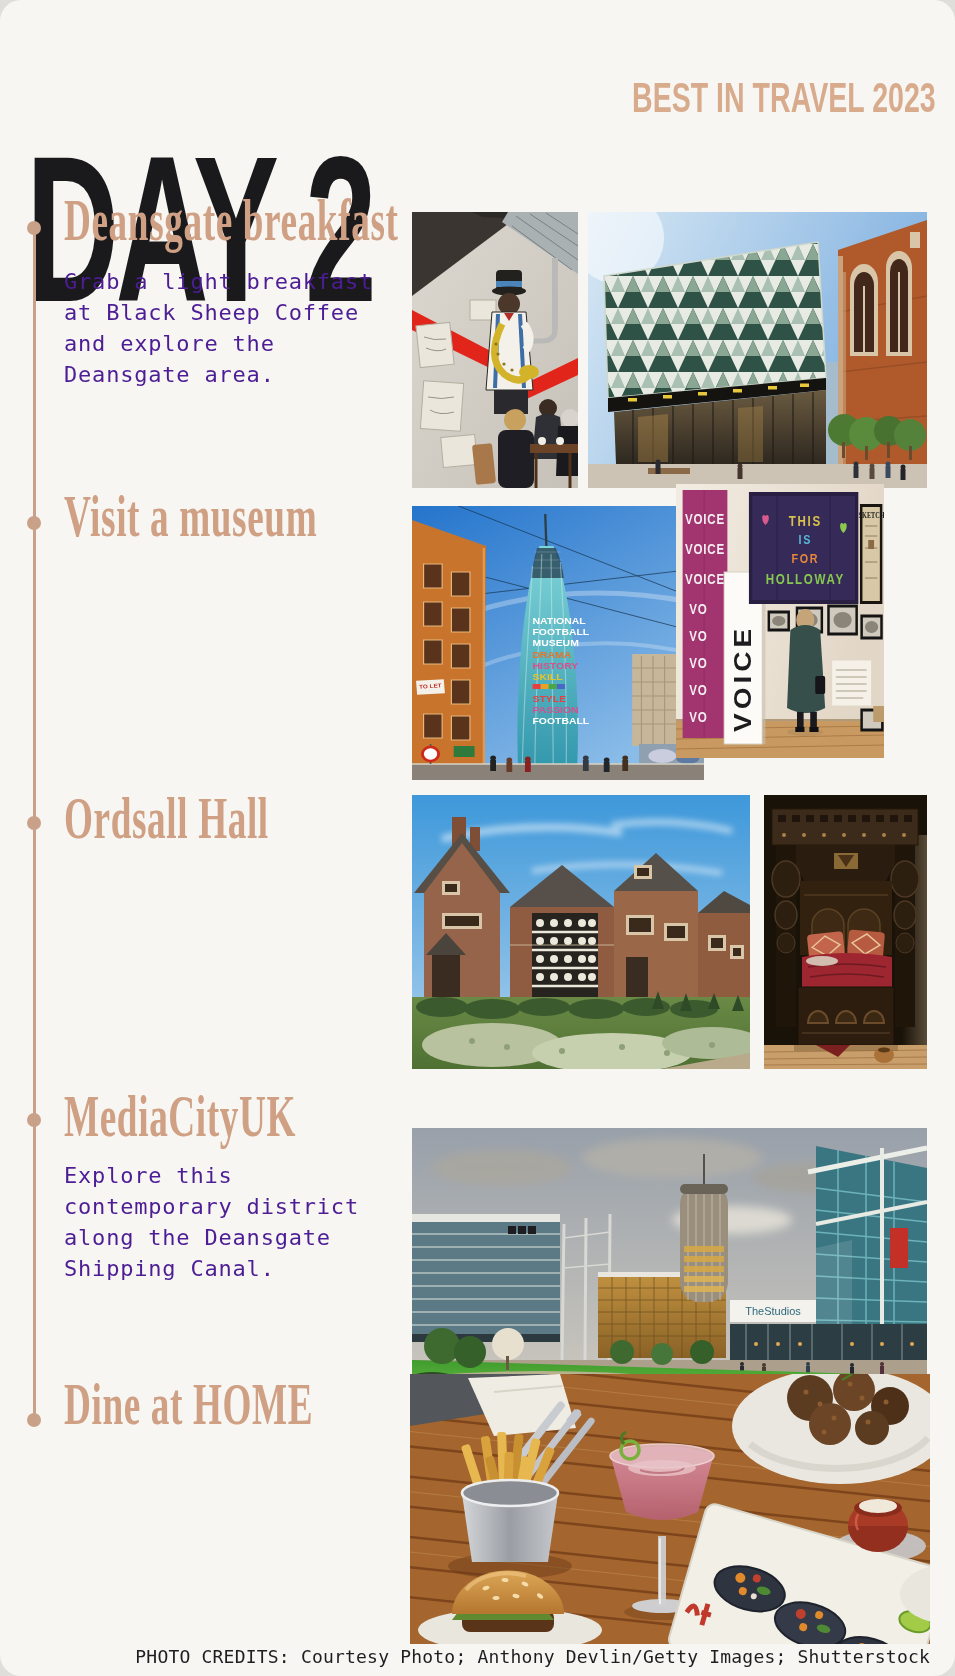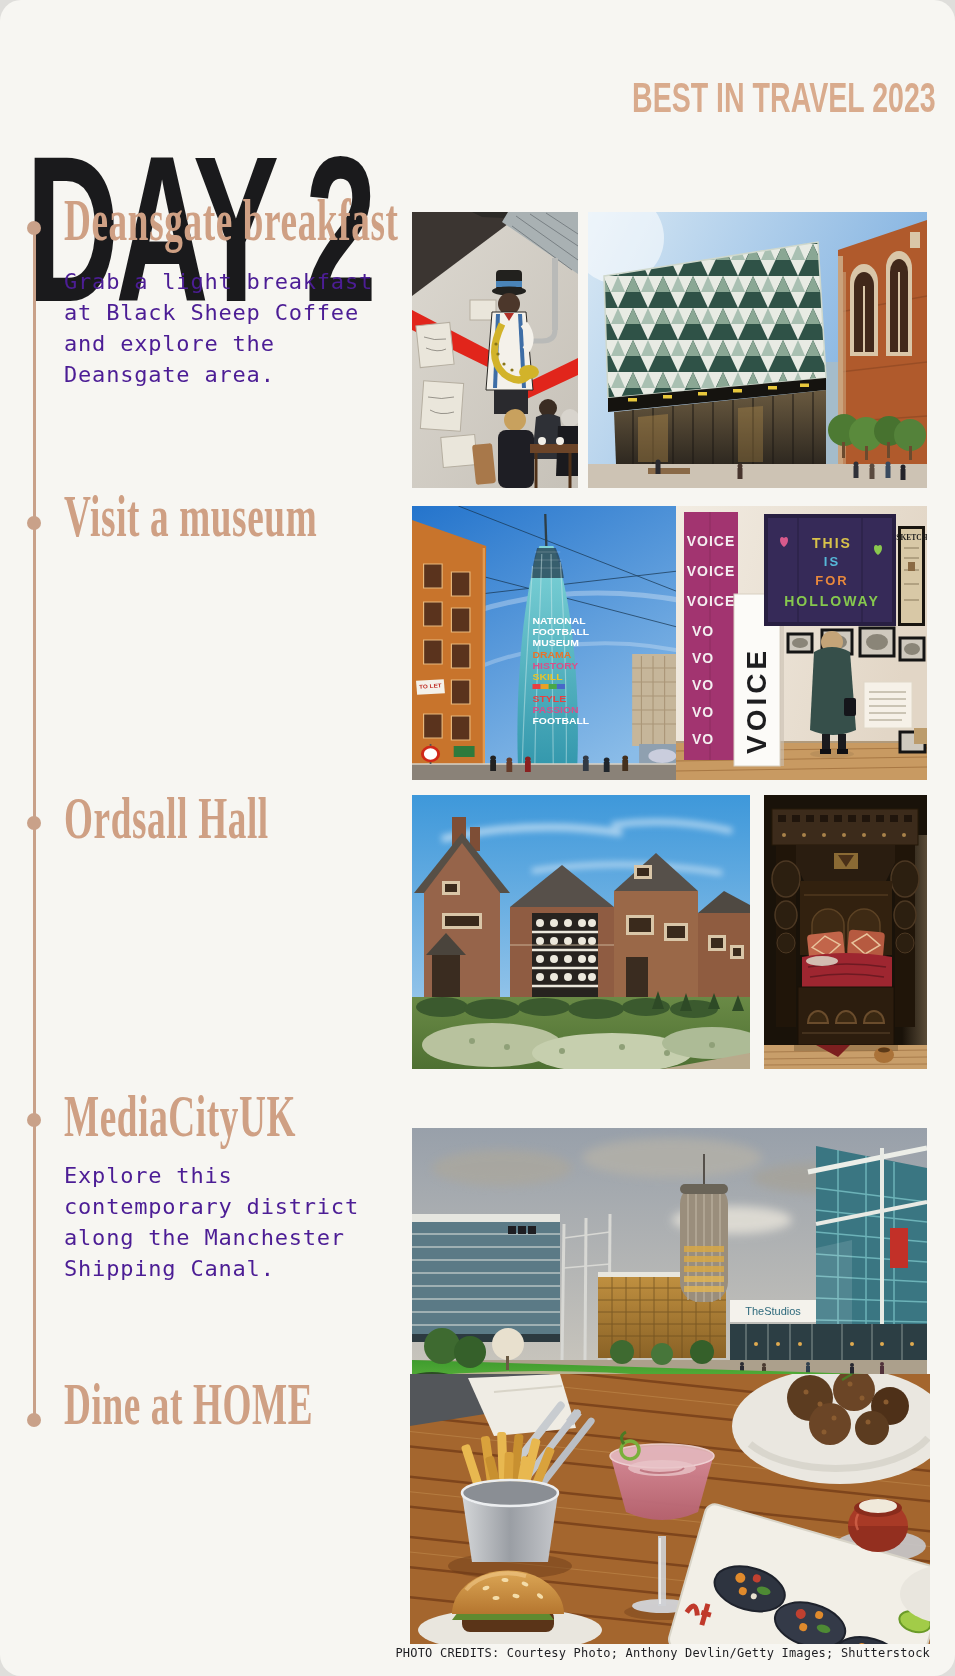--- a/index.html
+++ b/index.html
@@ -13,21 +13,21 @@
   .tl-dot{position:absolute;left:27px;width:14px;height:14px;border-radius:50%;background:#c9a189;}
   .stitle{position:absolute;left:64px;margin:0;color:#cfa084;font-family:"Liberation Serif",serif;
         font-weight:700;font-size:60px;line-height:1;transform:scaleX(.62);transform-origin:left top;
         white-space:nowrap;letter-spacing:1px;}
   .desc{position:absolute;left:64px;margin:0;width:345px;color:#4c1d95;
         font-family:"DejaVu Sans Mono","Liberation Mono",monospace;font-size:22px;line-height:31px;
         letter-spacing:.8px;white-space:pre-line;}
   figure.ph{position:absolute;margin:0;}
   figure.ph svg{display:block;width:100%;height:100%;}
   .credits{position:absolute;top:1646px;right:25px;margin:0;color:#1e1e22;
-        font-family:"DejaVu Sans Mono","Liberation Mono",monospace;font-size:12px;letter-spacing:.2px;}
+        font-family:"DejaVu Sans Mono","Liberation Mono",monospace;font-size:18px;letter-spacing:.2px;}
 </style>
 </head>
 <body>
 
 <div class="page">
 
   <h1 class="day-title">DAY 2</h1>
   <div class="brand">BEST IN TRAVEL 2023</div>
 
   <div class="tl-line"></div>
@@ -332,21 +332,21 @@
             <rect x="165.5" y="256" width="5" height="10"></rect>
           </g>
         <g fill="#44301e">
             <circle cx="184" cy="252" r="2.5"></circle>
             <rect x="181.5" y="254" width="5" height="11"></rect>
           </g>
       </g>
     </svg>
   </figure>
 
-  <figure class="ph" style="left:676px;top:506px;width:251px;height:274px">
+  <figure class="ph" style="left:676px;top:484px;width:208px;height:274px">
     <svg viewBox="0 0 251 274" preserveAspectRatio="none">
       <defs>
         <linearGradient id="wall2" x1="0" y1="0" x2="1" y2=".3">
           <stop offset="0" stop-color="#f2ece2"></stop>
             <stop offset="1" stop-color="#e2d6c6"></stop>
         </linearGradient>
       </defs>
       <rect width="251" height="274" fill="url(#wall2)"></rect>
       <rect x="0" y="236" width="251" height="38" fill="#c89a62"></rect>
       <g stroke="#a87844" stroke-width="1">
@@ -622,21 +622,21 @@
       <rect x="30" y="250" width="104" height="6" fill="#8a6a42" opacity=".6"></rect>
       <polygon points="52,250 86,250 74,262" fill="#7c1f1f"></polygon>
       <ellipse cx="120" cy="260" rx="10" ry="8" fill="#aa7238"></ellipse>
       <ellipse cx="120" cy="255" rx="6" ry="2.5" fill="#5c3a18"></ellipse>
     </svg>
   </figure>
 
   <h2 class="stitle" style="top:1086px">MediaCityUK</h2>
   <p class="desc" style="top:1160px">Explore this
 contemporary district
-along the Manchester
+along the Deansgate
 Shipping Canal.</p>
 
   <figure class="ph" style="left:412px;top:1128px;width:515px;height:276px">
     <svg viewBox="0 0 515 276" preserveAspectRatio="none">
       <defs>
         <linearGradient id="sky4" x1="0" y1="0" x2="0" y2="1">
           <stop offset="0" stop-color="#98a0aa"></stop>
             <stop offset="1" stop-color="#cfcabf"></stop>
         </linearGradient>
         <linearGradient id="goldb" x1="0" y1="0" x2="0" y2="1">

